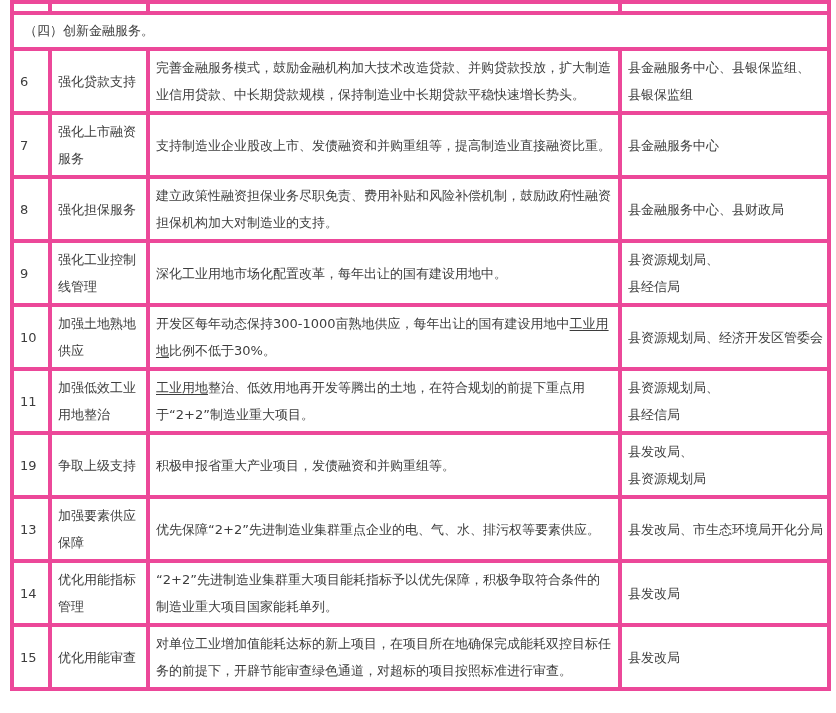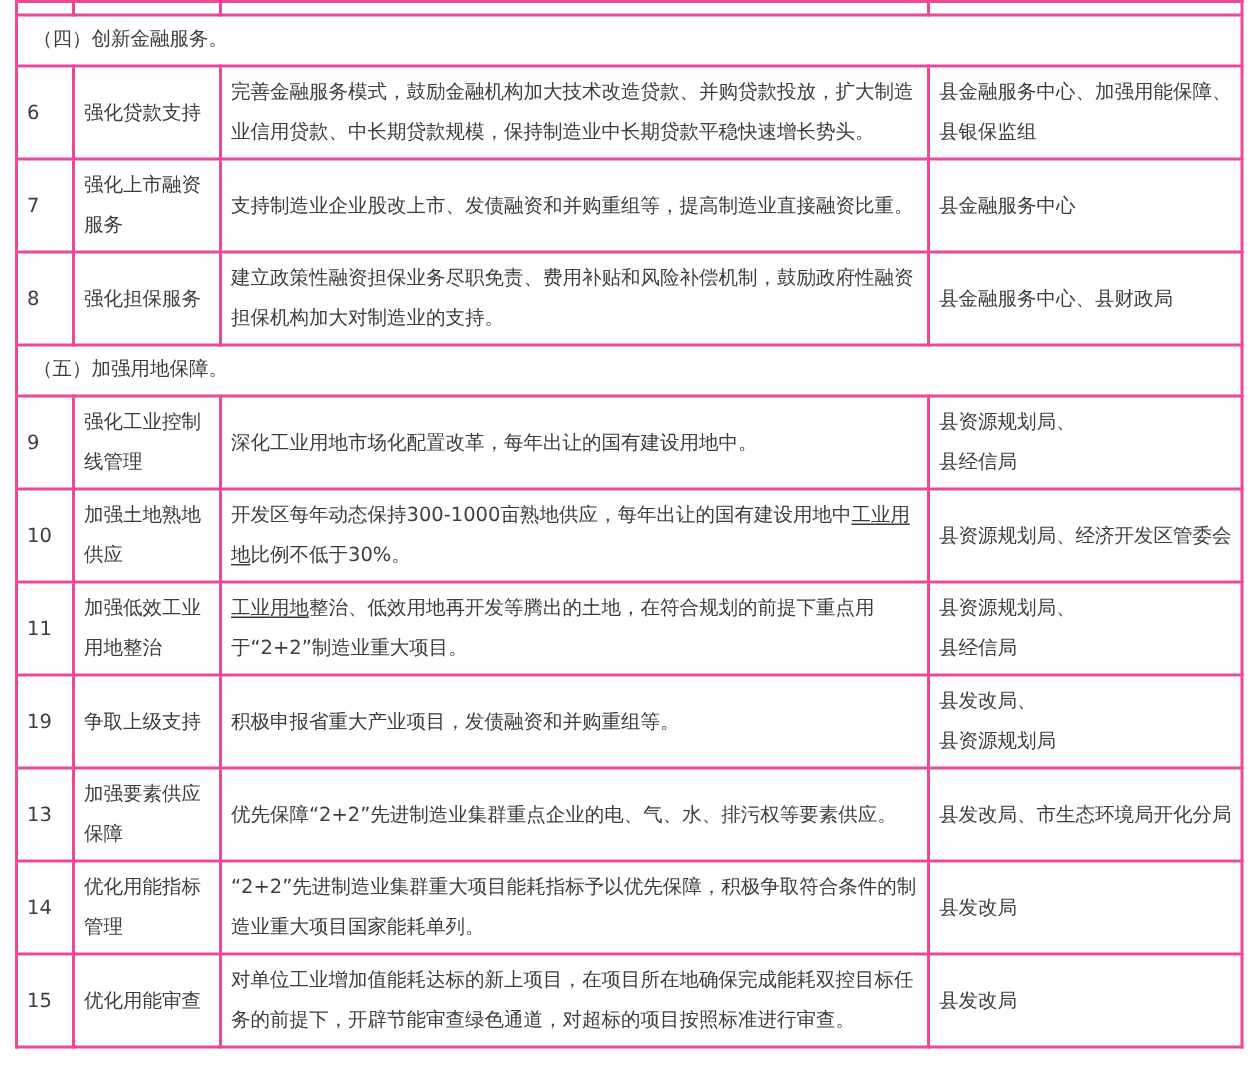--- a/index.html
+++ b/index.html
@@ -20,21 +20,21 @@
     overflow: hidden;
     background: #ffffff;
   }
   table.task-table {
     border-collapse: collapse;
     table-layout: fixed;
     width: 817px;
     margin: 0 0 0 10px;
   }
   table.task-table td {
-    border: 2px solid #ec4899;
+    border: 4px solid #ec4899;
     font-size: 13px;
     color: #3d3d3d;
     line-height: 27px;
     vertical-align: middle;
     padding: 3px 6px;
     overflow-wrap: break-word;
     background: #ffffff;
   }
   tr.partial-row td {
     height: 7px;
@@ -74,42 +74,39 @@
           <td></td>
         </tr>
         <tr class="section-row">
           <td colspan="4">（四）创新金融服务。</td>
         </tr>
         <tr class="item-row">
           <td class="cell-num">6</td>
           <td class="cell-task">强化贷款支持</td>
           <td class="cell-desc"><span class="seg">完善金融服务模式，鼓励金融机构加大技术改造贷款、并购贷款投放，扩大制造业信用贷款、中长期贷款规模，保持制造业中长期贷款平稳快速增长势头。</span></td>
           <td class="cell-dept">
-            <div class="dept-line">县金融服务中心、加强用能保障、</div>
+            <div class="dept-line">县金融服务中心、县银保监组、</div>
             <div class="dept-line">县银保监组</div>
           </td>
         </tr>
         <tr class="item-row">
           <td class="cell-num">7</td>
           <td class="cell-task">强化上市融资服务</td>
           <td class="cell-desc"><span class="seg">支持制造业企业股改上市、发债融资和并购重组等，提高制造业直接融资比重。</span></td>
           <td class="cell-dept">
             <div class="dept-line">县金融服务中心</div>
           </td>
         </tr>
         <tr class="item-row">
           <td class="cell-num">8</td>
           <td class="cell-task">强化担保服务</td>
           <td class="cell-desc"><span class="seg">建立政策性融资担保业务尽职免责、费用补贴和风险补偿机制，鼓励政府性融资担保机构加大对制造业的支持。</span></td>
           <td class="cell-dept">
             <div class="dept-line">县金融服务中心、县财政局</div>
           </td>
-        </tr>
-        <tr class="section-row">
-          <td colspan="4">（五）加强用地保障。</td>
         </tr>
         <tr class="item-row">
           <td class="cell-num">9</td>
           <td class="cell-task">强化工业控制线管理</td>
           <td class="cell-desc"><span class="seg">深化工业用地市场化配置改革，每年出让的国有建设用地中。</span></td>
           <td class="cell-dept">
             <div class="dept-line">县资源规划局、</div>
             <div class="dept-line">县经信局</div>
           </td>
         </tr>

